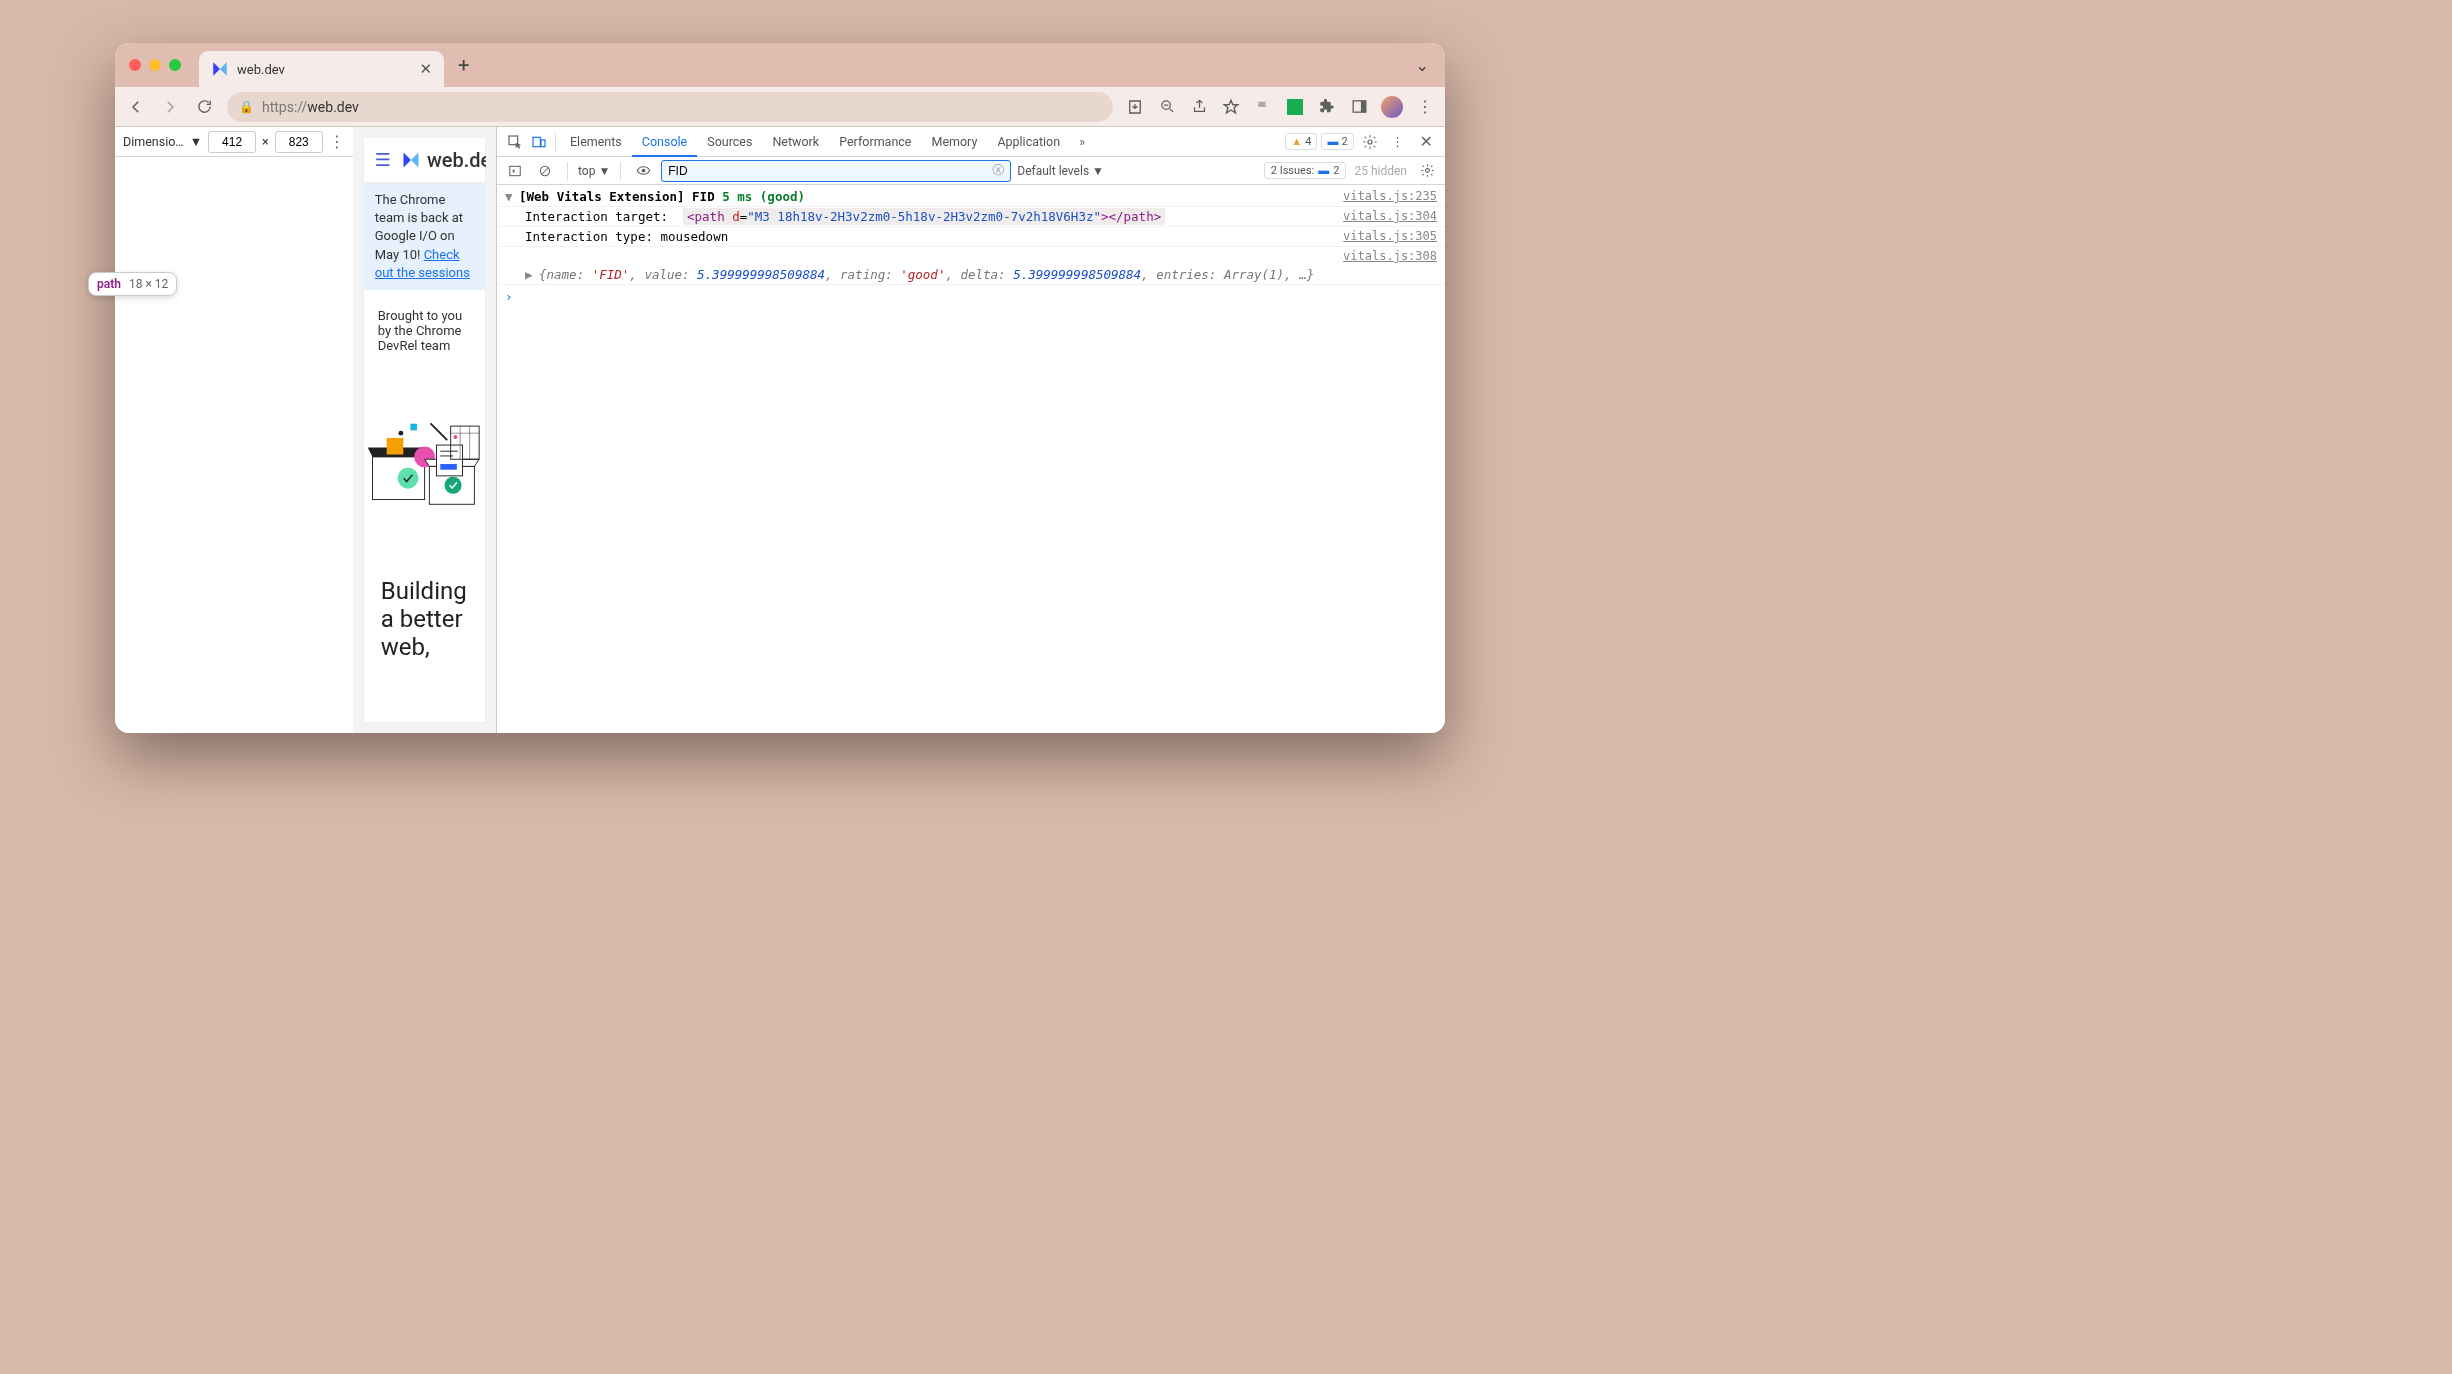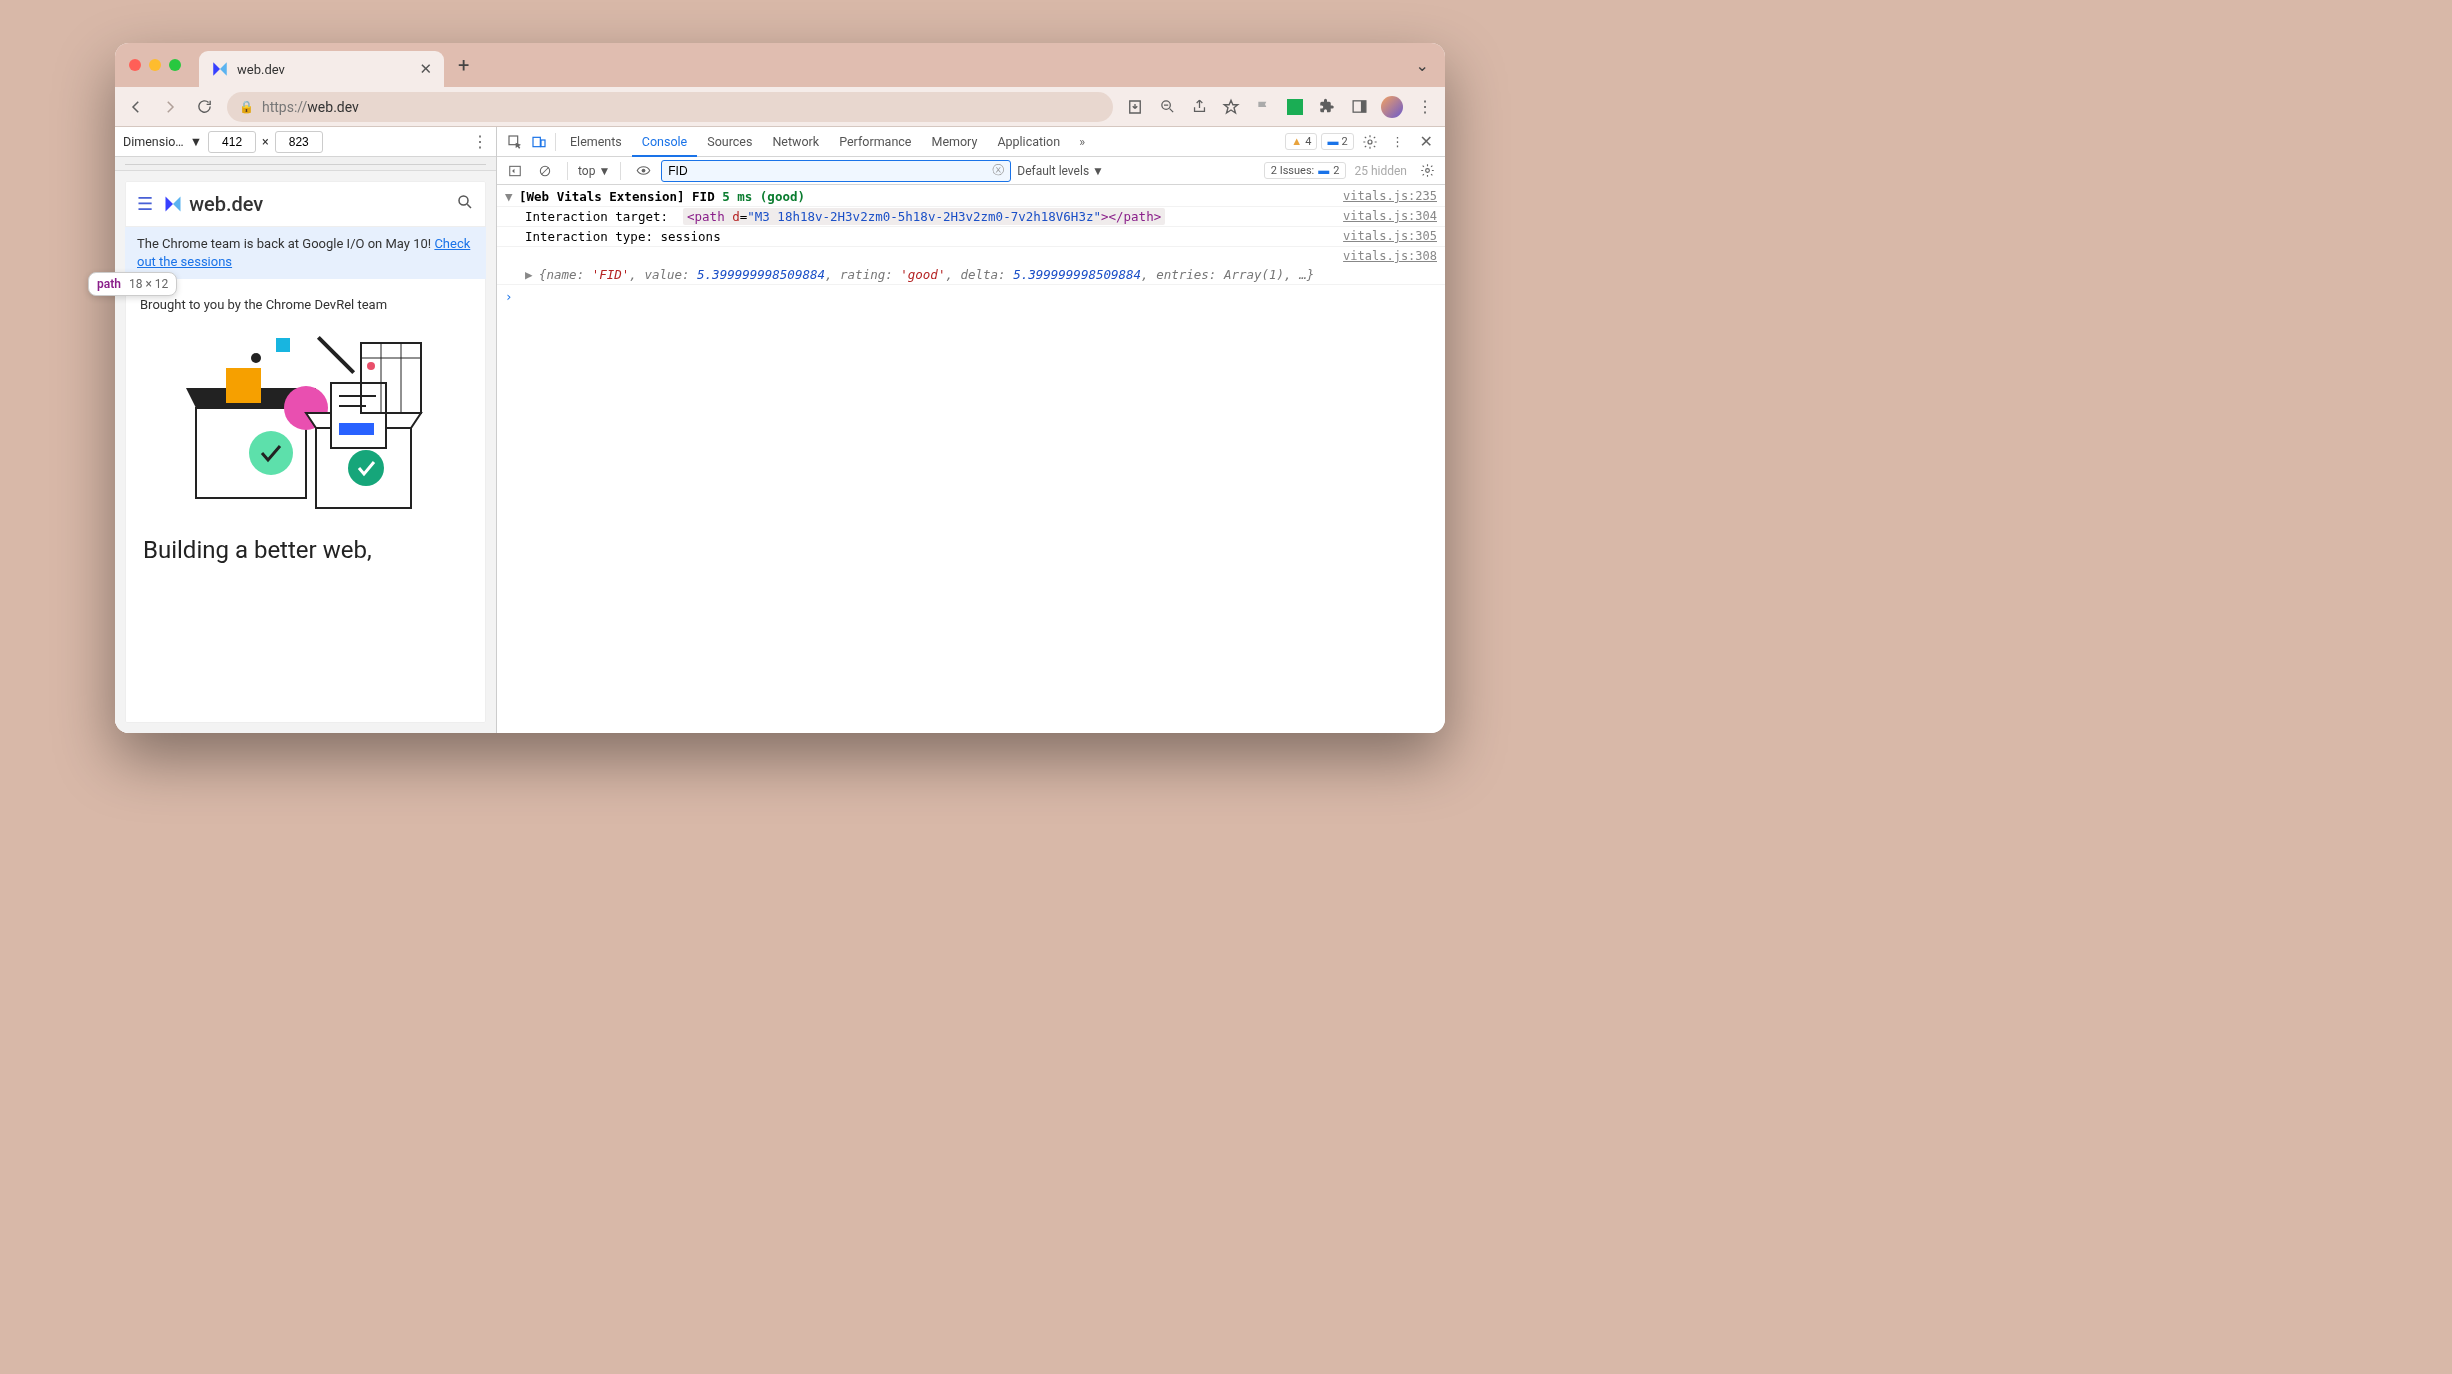--- a/index.html
+++ b/index.html
@@ -85,21 +85,21 @@
   .addr-icon { width: 20px; height: 20px; display: flex; align-items: center; justify-content: center; color: #5f5f5f; cursor: pointer; }
   .ext-square { width: 16px; height: 16px; background: #1aad54; }
   .avatar { width: 22px; height: 22px; border-radius: 50%; background: linear-gradient(135deg,#f4a261,#6a5acd); }
   
   .content { flex: 1; display: flex; overflow: hidden; }
   
   .device-panel {
     width: 382px;
     border-right: 1px solid #ccc;
     display: flex;
-    flex-direction: column;
+    flex-direction: row;
     background: #fff;
   }
   .device-toolbar {
     height: 30px;
     border-bottom: 1px solid #d5d5d5;
     display: flex;
     align-items: center;
     padding: 0 8px;
     gap: 6px;
     font-size: 12.5px;
@@ -493,21 +493,21 @@
         <div class="crow">
           <span class="arrow">▼</span>
           <span class="body"><span class="c-bold">[Web Vitals Extension] FID</span><span class="c-bold c-green"> 5 ms (good)</span></span>
           <span class="src">vitals.js:235</span>
         </div>
         <div class="crow indent1">
           <span class="body"><span>Interaction target: </span> <span class="hl-elem"><span class="c-purple">&lt;path </span><span class="c-red">d</span><span>=</span><span class="c-blue">"M3 18h18v-2H3v2zm0-5h18v-2H3v2zm0-7v2h18V6H3z"</span><span class="c-purple">&gt;&lt;/path&gt;</span></span></span>
           <span class="src">vitals.js:304</span>
         </div>
         <div class="crow indent1">
-          <span class="body">Interaction type: sessions</span>
+          <span class="body">Interaction type: mousedown</span>
           <span class="src">vitals.js:305</span>
         </div>
         <div class="crow indent1 nobord">
           <span class="body"></span>
           <span class="src">vitals.js:308</span>
         </div>
         <div class="crow indent1">
           <span class="arrow">▶</span>
           <span class="body c-gray"><span>{name: </span><span class="c-str">'FID'</span><span>, value: </span><span style="color:#1a4fc7">5.399999998509884</span><span>, rating: </span><span class="c-str">'good'</span><span>, delta: </span><span style="color:#1a4fc7">5.399999998509884</span><span>, entries: </span><span>Array(1)</span><span>, …}</span></span>
         </div>

